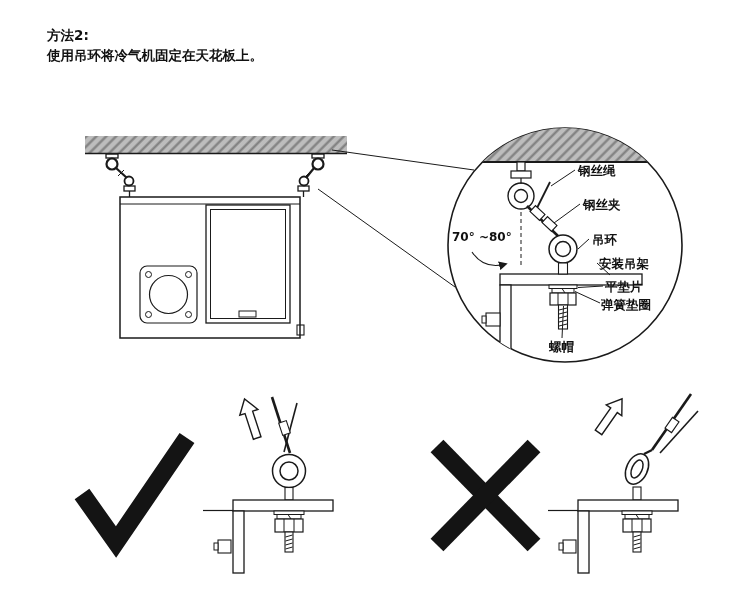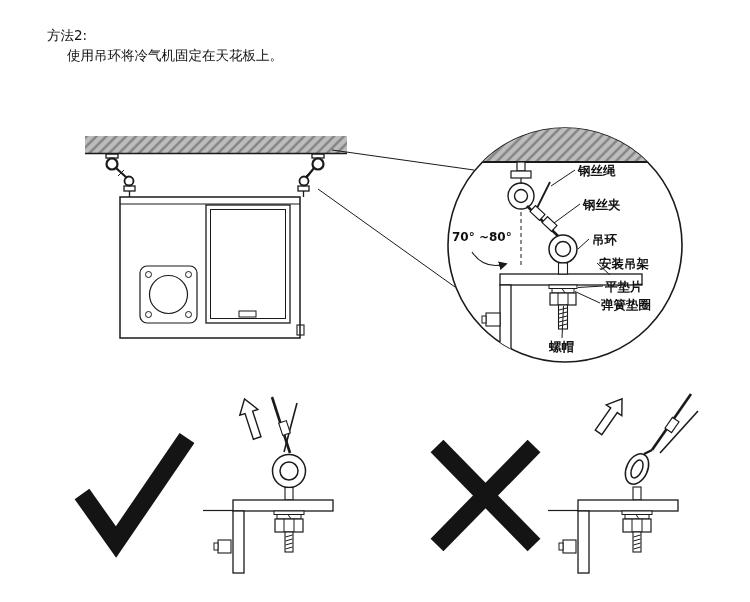--- a/index.html
+++ b/index.html
@@ -1,21 +1,21 @@
 <!DOCTYPE html>
 <html><head>
 <meta charset="utf-8">
 <style>
   * { margin:0; padding:0; box-sizing:border-box; }
   html,body { width:750px; height:602px; background:#ffffff; }
   body { position:relative; overflow:hidden; font-family:"DejaVu Sans", sans-serif; color:#111; }
   .page { position:absolute; inset:0; }
-  .txt { position:absolute; font-weight:400; white-space:nowrap; }
+  .txt { position:absolute; font-weight:700; white-space:nowrap; }
   #doc-title    { left:47px; top:27px; font-size:13.5px; }
-  #doc-subtitle { left:47px; top:47px; font-size:13.5px;margin-left:20px; }
+  #doc-subtitle { left:47px; top:47px; font-size:13.5px; }
   #doc-note     { left:47px; top:83px; font-size:12.5px; }
   svg { position:absolute; left:0; top:0; }
   svg text { font-family:"DejaVu Sans", sans-serif; font-weight:700; font-size:12.5px; fill:#111; stroke:none; }
   svg text.angle { font-size:12px; }
 </style>
 </head>
 <body>
 
 <div class="page">
 

